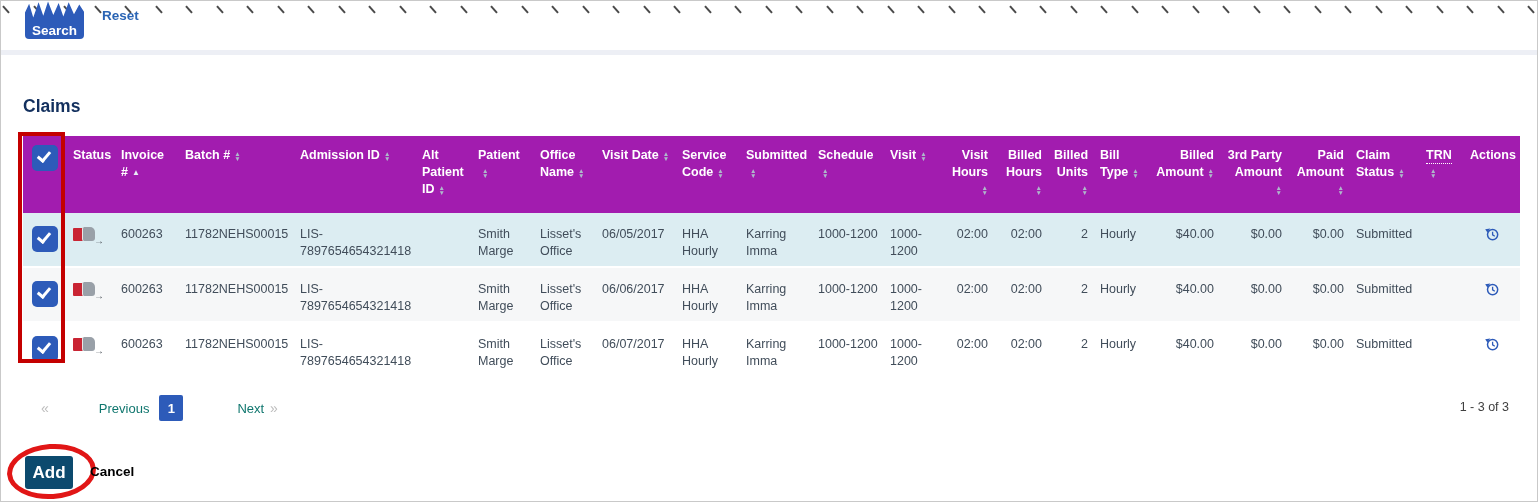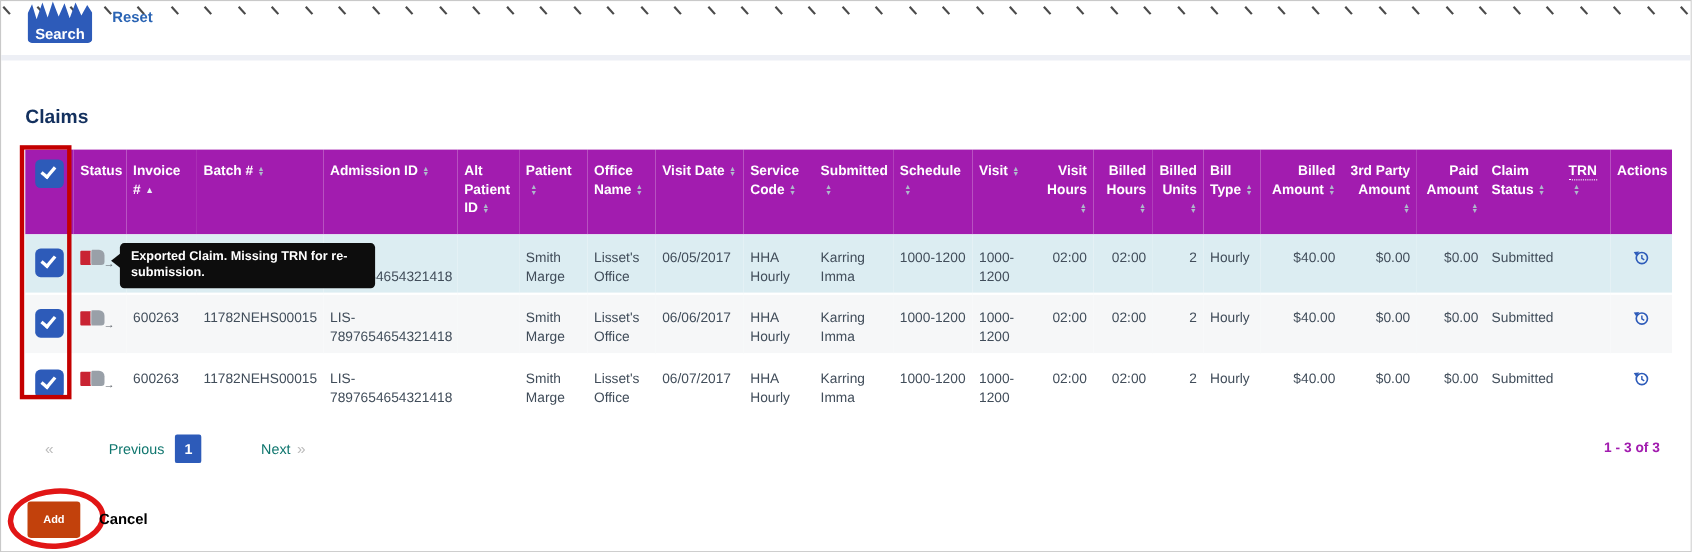--- a/index.html
+++ b/index.html
@@ -80,25 +80,25 @@
     border-bottom:7px solid transparent; border-right:9px solid #0d0d0d; }
 
   
   .pagination { position:absolute; left:34px; top:394px; display:flex; align-items:center;
     font-size:13px; color:#bdbdbd; }
   .pagination .sym { margin:0 6px; font-size:14px; }
   .pagination .pg-prev, .pagination .pg-next { color:#0f766e; text-decoration:none;padding-left:44px; }
   .pagination .pg-current { display:inline-flex; width:24px; height:26px; background:#2d5bb9;
     color:#fff; font-weight:bold; align-items:center; justify-content:center; border-radius:2px;
     margin:0 10px; font-size:13px; }
-  .range-label { position:absolute; right:28px; top:399px; font-size:12.5px; color:#a21caf;font-weight:bold; }
-
-  
-  .add-btn { position:absolute; left:24px; top:455px; width:48px; height:33px; background:#c2410c;
-    color:#fff; border:none; border-radius:3px; font-weight:bold; font-size:10px; cursor:pointer;
+  .range-label { position:absolute; right:28px; top:399px; font-size:12.5px; color:#404040; }
+
+  
+  .add-btn { position:absolute; left:24px; top:455px; width:48px; height:33px; background:#0c4a6e;
+    color:#fff; border:none; border-radius:3px; font-weight:bold; font-size:17px; cursor:pointer;
     font-family:inherit; }
   .cancel-link { position:absolute; left:89px; top:463px; color:#000000; font-weight:bold;
     font-size:13.5px; text-decoration:none; }
 </style>
 </head>
 <body>
 
 <div class="page">
 
   <div class="tear-strip" id="tear-strip">
@@ -360,21 +360,20 @@
             <td class="c"><span class="history-icon"><svg width="16" height="16" viewBox="0 0 16 16">
                   <circle cx="8.6" cy="8.6" r="5.1" fill="none" stroke="#2d5bb9" stroke-width="1.5"></circle>
                   <path d="M8.6 5.8 V8.8 L10.8 10.2" fill="none" stroke="#2d5bb9" stroke-width="1.3"></path>
                   <path d="M1.2 3.2 L6.3 2.6 L3.4 6.6 Z" fill="#2d5bb9"></path>
                 </svg></span></td>
           </tr>
         </tbody>
     </table>
   </div>
 
-  <div class="tooltip">Exported Claim. Missing TRN for re-submission.</div>
 
   <div class="red-box"></div>
 
   <div class="pagination">
     <span class="sym">«</span>
     <a class="pg-prev" href="#">Previous</a>
     <span class="pg-current">1</span>
     <a class="pg-next" href="#">Next</a>
     <span class="sym">»</span>
   </div>

